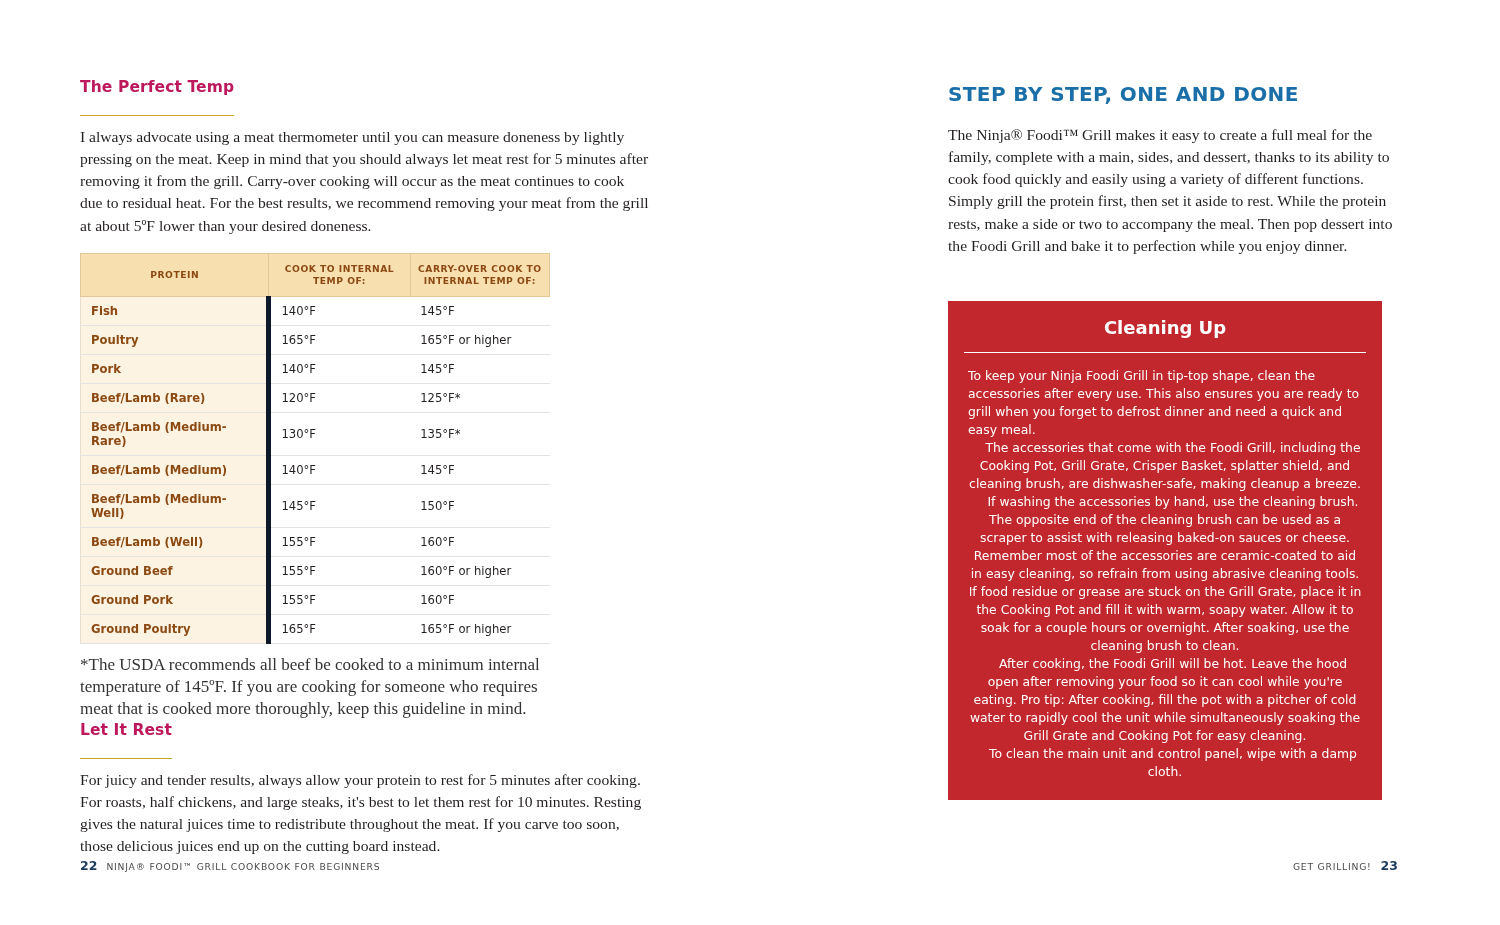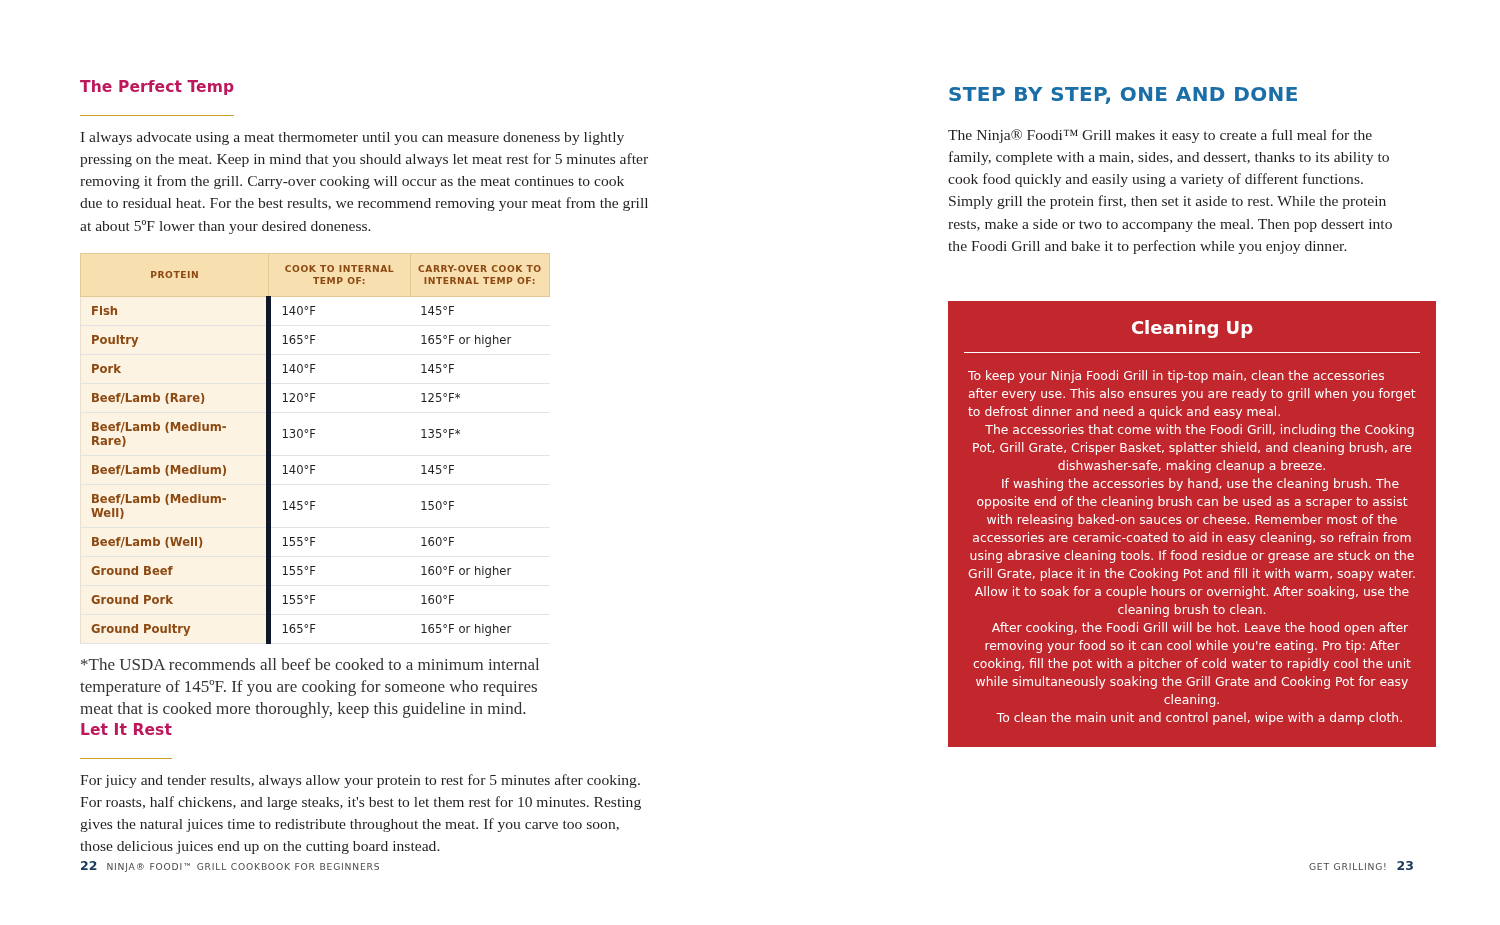--- a/index.html
+++ b/index.html
@@ -110,21 +110,21 @@
   h1.section-head {
     font-family: "DejaVu Sans", sans-serif;
     font-size: 20px;
     font-weight: bold;
     letter-spacing: 0.4px;
     color: #1b6fa8;
     margin: 4px 0 18px 0;
   }
   .red-box {
     margin-top: 44px;
-    width: 488px;
+    width: 434px;
     background: #c1272d;
     color: #ffffff;
     box-sizing: border-box;
   }
   .red-box-title {
     font-family: "DejaVu Sans", sans-serif;
     font-size: 18px;
     font-weight: bold;
     text-align: center;
     padding: 16px 10px 14px 10px;
@@ -151,21 +151,21 @@
     bottom: 52px;
     font-family: "DejaVu Sans", sans-serif;
     font-size: 9.2px;
     letter-spacing: 0.8px;
     color: #4a4a4a;
     display: flex;
     align-items: baseline;
     gap: 9px;
   }
   .footer-left { left: 80px; }
-  .footer-right { right: 86px; }
+  .footer-right { right: 102px; }
   .folio {
     font-size: 12.5px;
     font-weight: bold;
     color: #1b3a5c;
     letter-spacing: 0;
   }
   .running-head { text-transform: uppercase; }
 </style>
 </head>
 <body>
@@ -258,21 +258,21 @@
 
   <div class="page page-right">
 
     <h1 class="section-head">STEP BY STEP, ONE AND DONE</h1>
 
     <p class="body-text">The Ninja® Foodi™ Grill makes it easy to create a full meal for the family, complete with a main, sides, and dessert, thanks to its ability to cook food quickly and easily using a variety of different functions. Simply grill the protein first, then set it aside to rest. While the protein rests, make a side or two to accompany the meal. Then pop dessert into the Foodi Grill and bake it to perfection while you enjoy dinner.</p>
 
     <div class="red-box">
       <div class="red-box-title">Cleaning Up</div>
       <div class="red-box-body">
-        <p>To keep your Ninja Foodi Grill in tip-top main, clean the accessories after every use. This also ensures you are ready to grill when you forget to defrost dinner and need a quick and easy meal.</p>
+        <p>To keep your Ninja Foodi Grill in tip-top shape, clean the accessories after every use. This also ensures you are ready to grill when you forget to defrost dinner and need a quick and easy meal.</p>
         <p>The accessories that come with the Foodi Grill, including the Cooking Pot, Grill Grate, Crisper Basket, splatter shield, and cleaning brush, are dishwasher-safe, making cleanup a breeze.</p>
         <p>If washing the accessories by hand, use the cleaning brush. The opposite end of the cleaning brush can be used as a scraper to assist with releasing baked-on sauces or cheese. Remember most of the accessories are ceramic-coated to aid in easy cleaning, so refrain from using abrasive cleaning tools. If food residue or grease are stuck on the Grill Grate, place it in the Cooking Pot and fill it with warm, soapy water. Allow it to soak for a couple hours or overnight. After soaking, use the cleaning brush to clean.</p>
         <p>After cooking, the Foodi Grill will be hot. Leave the hood open after removing your food so it can cool while you're eating. Pro tip: After cooking, fill the pot with a pitcher of cold water to rapidly cool the unit while simultaneously soaking the Grill Grate and Cooking Pot for easy cleaning.</p>
         <p>To clean the main unit and control panel, wipe with a damp cloth.</p>
       </div>
     </div>
 
     <div class="footer footer-right">
       <span class="running-head">Get Grilling!</span>
       <span class="folio">23</span>

